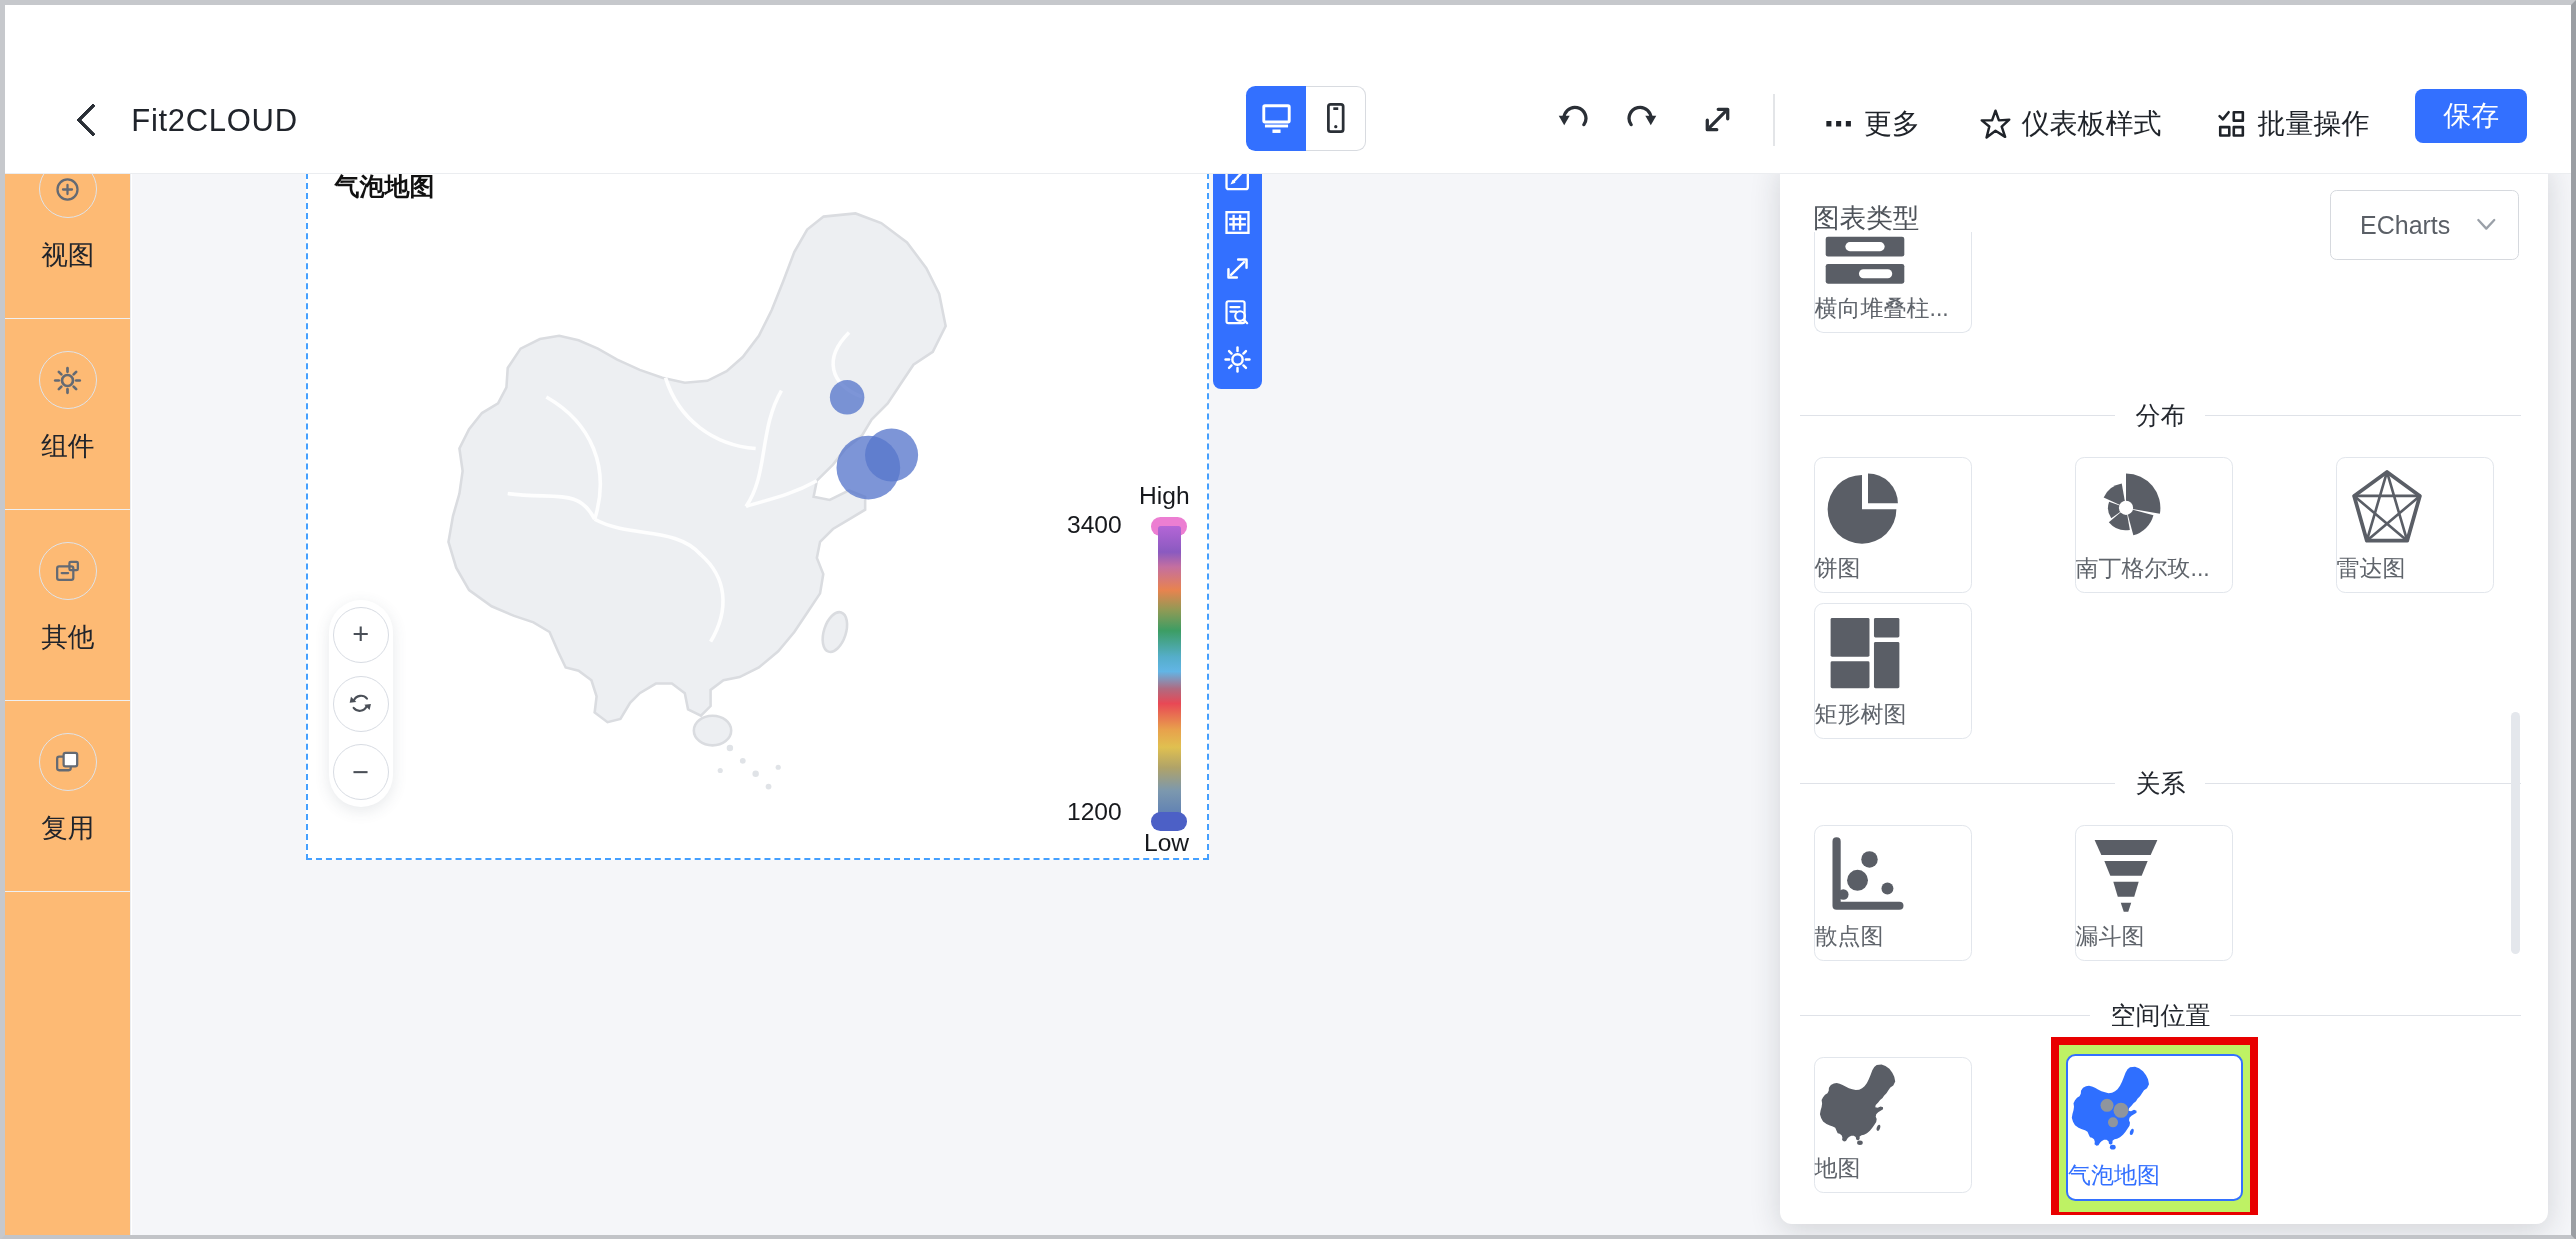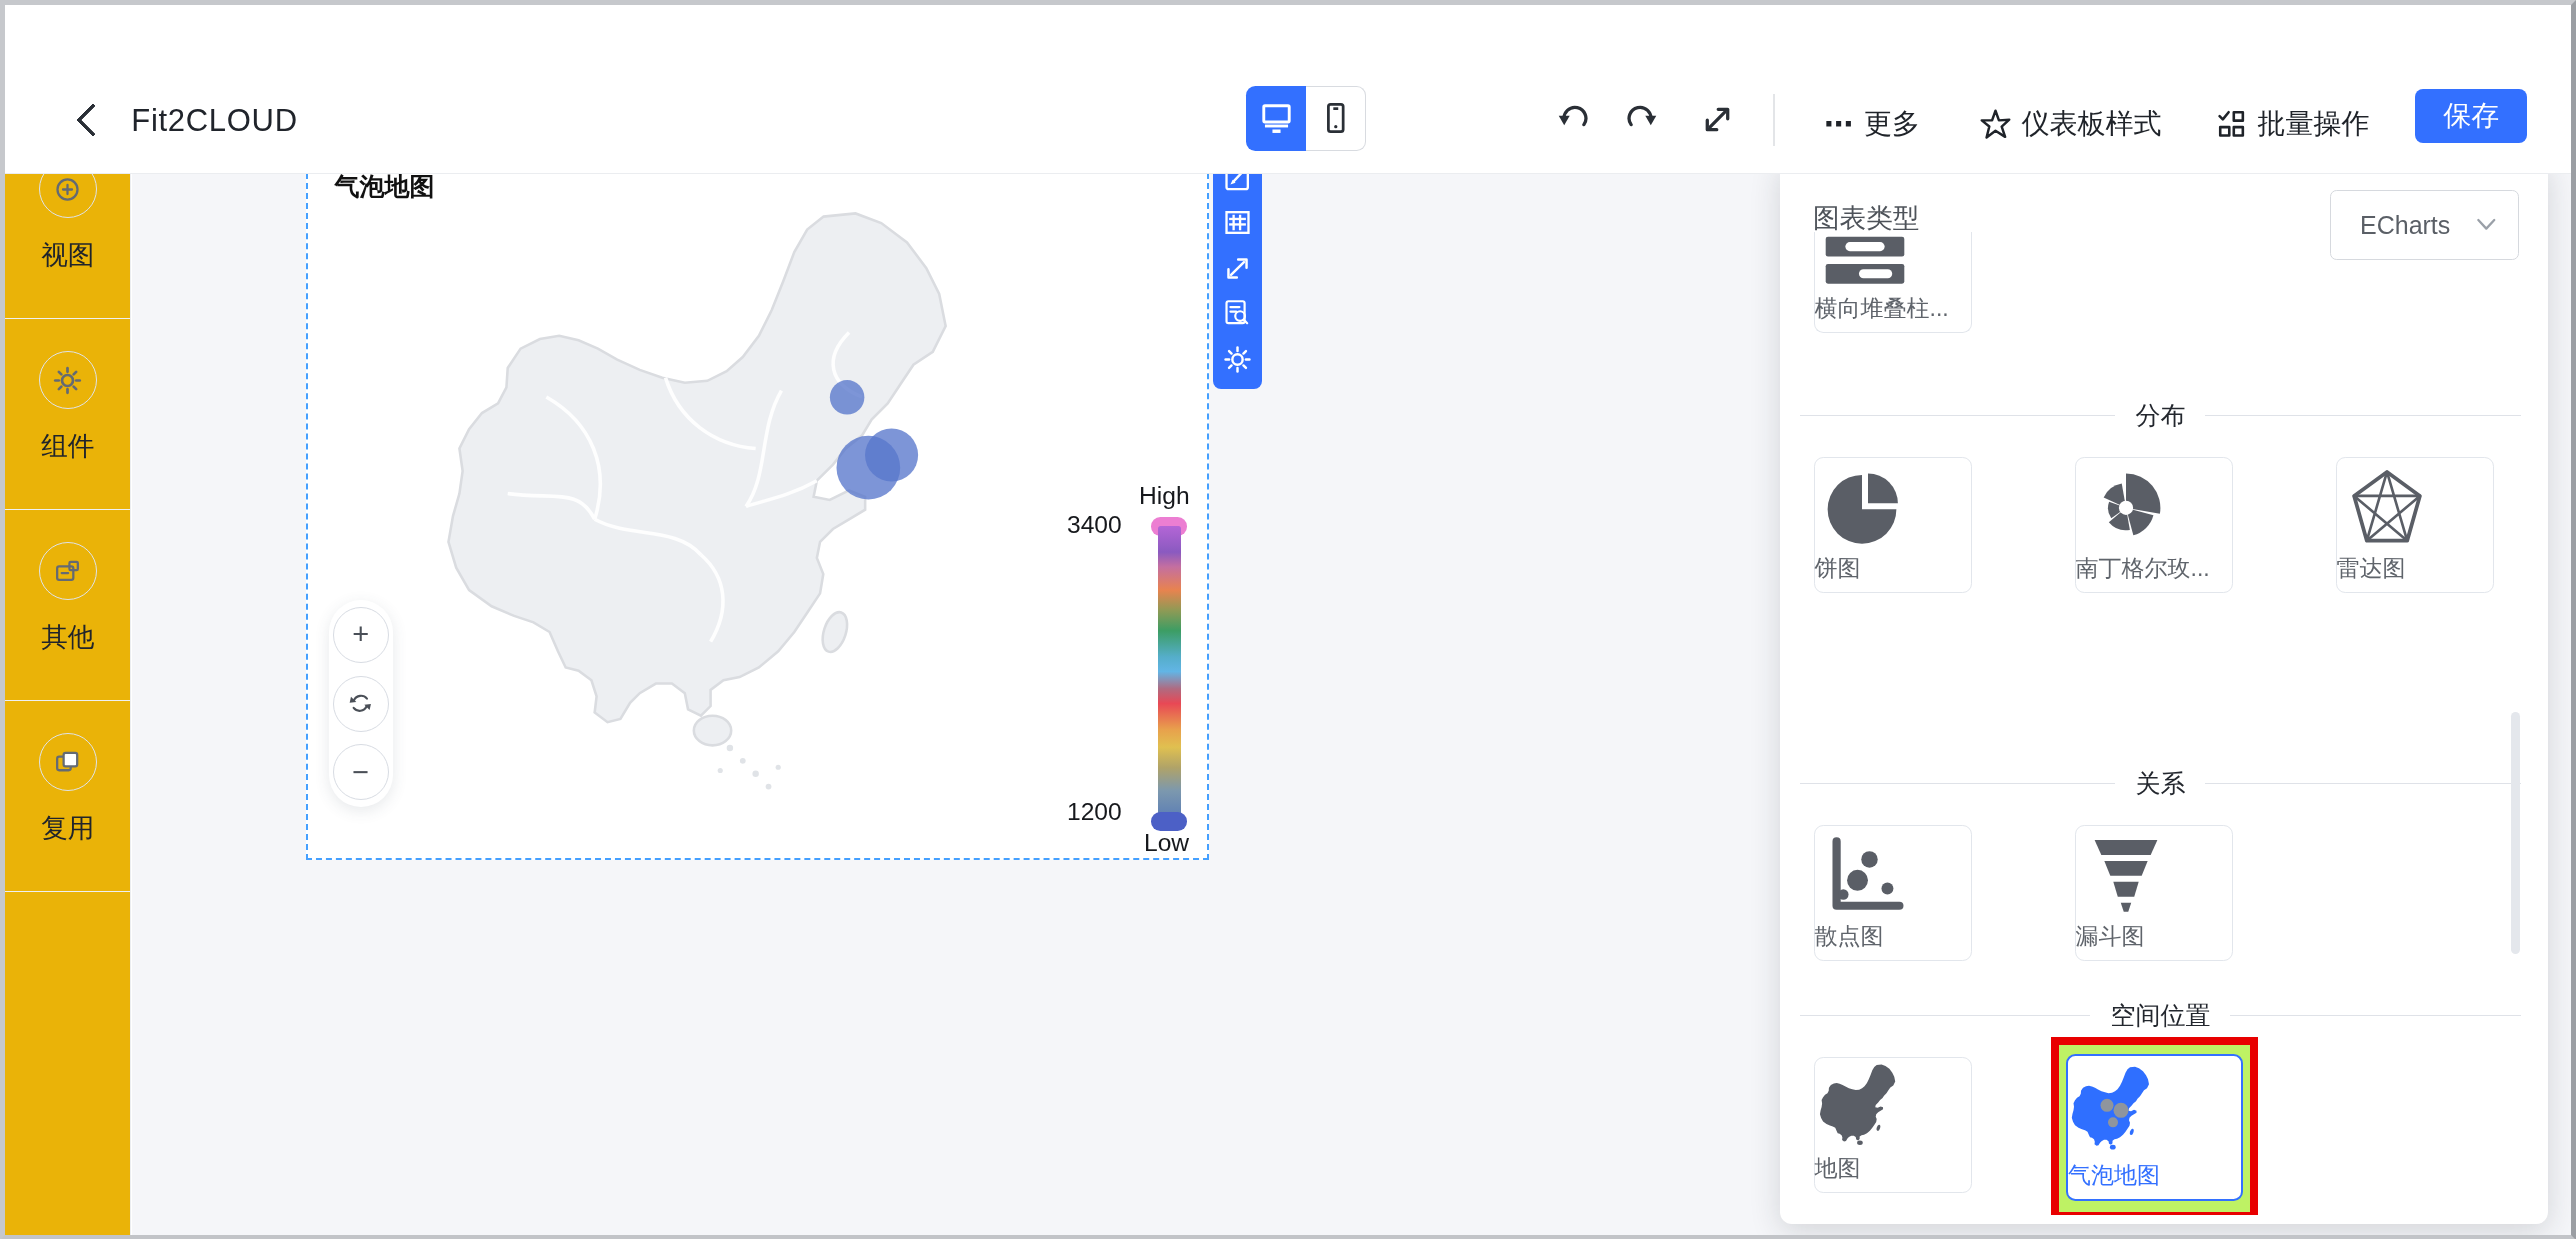--- a/index.html
+++ b/index.html
@@ -21,21 +21,21 @@
   .seg.active { background:#3370ff; border-radius:9.3px 0 0 9.3px; }
   .seg.idle { background:#fff; border:1.3px solid #d8dbe0; border-left:none; border-radius:0 9.3px 9.3px 0; }
   .tb-ico { position:absolute; top:49px; width:35px; height:35px; cursor:pointer; }
   .tb-div { position:absolute; left:1768px; top:41px; width:1.3px; height:52px; background:#e3e5e8; }
   .tb-item { position:absolute; top:52px; display:flex; align-items:center; gap:9.3px; font-size:28px; color:#1f2329; cursor:pointer; }
   .dots { font-size:29px; font-weight:700; letter-spacing:1.3px; line-height:26.6px; }
   .save-btn { position:absolute; left:2410px; top:36px; width:112px; height:54px; background:#3370ff; color:#fff;
     font-size:28px; border:none; border-radius:8px; display:flex; align-items:center; justify-content:center; cursor:pointer; }
 
   
-  .sidebar { position:absolute; left:5.3px; top:128px; width:126px; bottom:5.3px; background:#eab308;
+  .sidebar { position:absolute; left:5.3px; top:128px; width:126px; bottom:5.3px; background:#fdba74;
     border-right:1.3px solid #ebedf0; z-index:5; }
   .side-item { height:191px; border-bottom:1.3px solid #eef0f2; display:flex; flex-direction:column;
     align-items:center; padding-top:32px; cursor:pointer; }
   .side-circ { width:58px; height:58px; border:1.3px solid #dfe3e9; border-radius:50%;
     display:flex; align-items:center; justify-content:center; }
   .side-label { margin-top:18.6px; font-size:26.6px; color:#20242b; }
 
   
   .canvas { position:absolute; left:132px; top:128px; right:5.3px; bottom:5.3px; background:#f5f6f9; }
   .widget { position:absolute; left:306px; top:143px; width:903px; height:717px; background:#fff;
@@ -398,20 +398,31 @@
       <div class="tile" style="left:549px;top:225px">
         <svg viewBox="0 0 120 120">
           <g fill="none" stroke="#5a5e66" stroke-width="5" stroke-linejoin="round">
             <polygon points="60,12 104,44 87,104 33,104 16,44"></polygon>
             <polygon points="60,12 87,104 16,44 104,44 33,104" stroke-width="3.5"></polygon>
           </g>
         </svg>
         <div class="tile-label">雷达图</div>
       </div>
 
+      <div class="tile" style="left:27px;top:371px">
+        <svg viewBox="0 0 120 120">
+          <g fill="#5a5e66">
+            <rect x="14" y="12" width="52" height="52" rx="2"></rect>
+            <rect x="72" y="12" width="34" height="26" rx="2"></rect>
+            <rect x="72" y="44" width="34" height="62" rx="2"></rect>
+            <rect x="14" y="70" width="52" height="36" rx="2"></rect>
+          </g>
+        </svg>
+        <div class="tile-label">矩形树图</div>
+      </div>
 
       <div class="sec-head" style="top:537px">
         <div class="sec-line"></div>
         <div class="sec-title">关系</div>
         <div class="sec-line"></div>
       </div>
 
       <div class="tile" style="left:27px;top:593px">
         <svg viewBox="0 0 120 120">
           <path d="M22,14 L22,100 L106,100" fill="none" stroke="#5a5e66" stroke-width="11" stroke-linecap="round" stroke-linejoin="round"></path>

